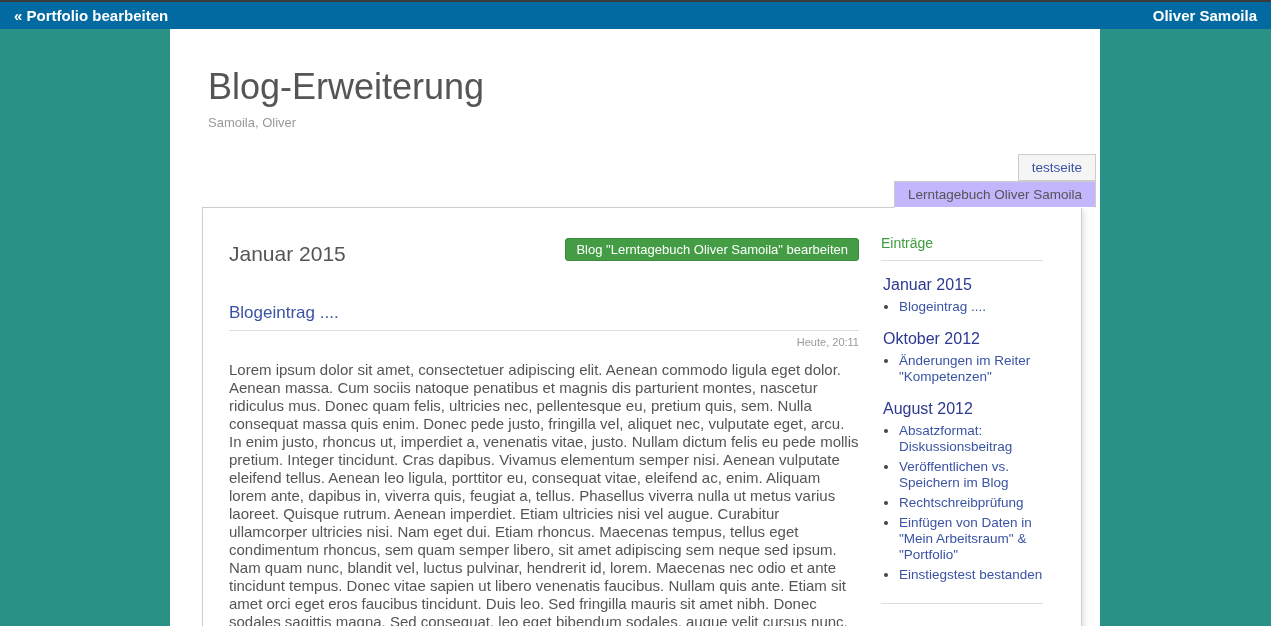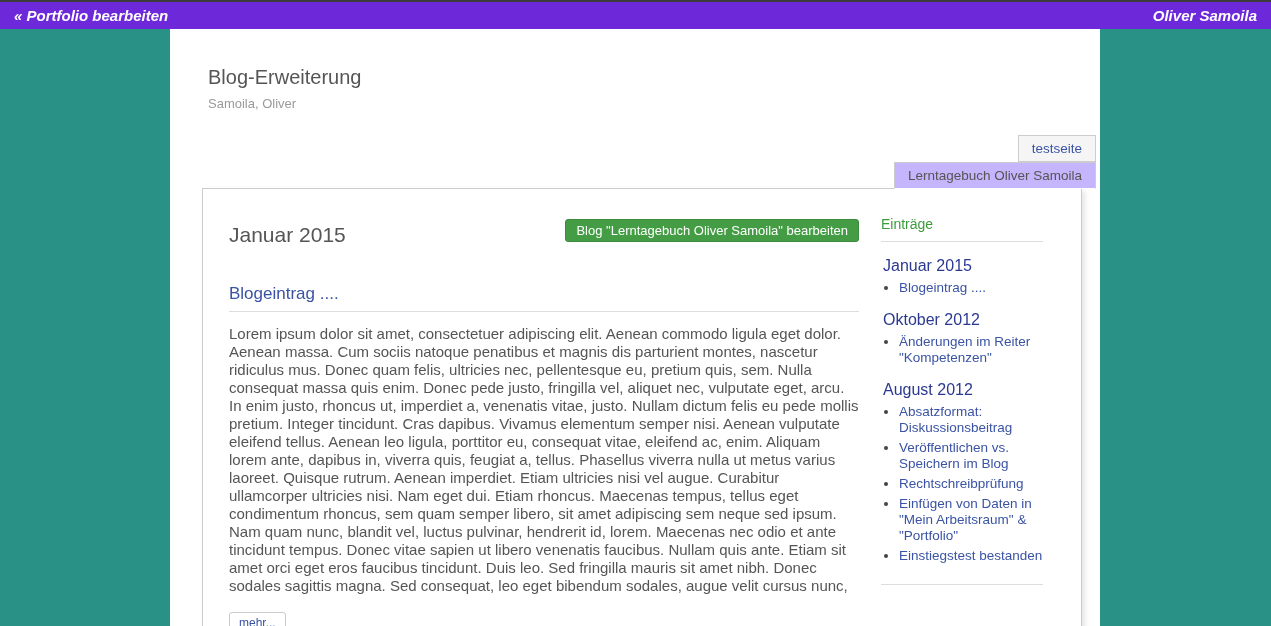--- a/index.html
+++ b/index.html
@@ -4,33 +4,32 @@
 <style>
   * { margin:0; padding:0; box-sizing:border-box; }
   html,body { width:1271px; height:626px; }
   body { font-family:"Liberation Sans", sans-serif; }
 
   .page { position:relative; width:1271px; height:626px; background:#2a9187; overflow:hidden; }
 
   
   .topbar {
     position:absolute; top:0; left:0; width:100%; height:29px;
-    background:#6d28d9; border-top:2px solid #3b3b3b;
+    background:#0369a1; border-top:2px solid #3b3b3b;
     display:flex; align-items:center; justify-content:space-between;
     padding:0 14px;
-    font-style:italic;
   }
   .topbar a { color:#ffffff; font-size:15px; font-weight:bold; text-decoration:none; cursor:pointer; }
 
   
   .container {
     position:absolute; left:170px; top:29px; width:930px; height:597px;
     background:#ffffff;
   }
-  h1.page-title { margin:37px 0 0 38px; font-size:20px; font-weight:normal; color:#555555; }
+  h1.page-title { margin:37px 0 0 38px; font-size:36px; font-weight:normal; color:#555555; }
   .subtitle { margin:7px 0 0 38px; font-size:13px; color:#9a9a9a; }
 
   
   .tabs { margin:24px 0 0 45px; display:flex; align-items:flex-end; position:relative; z-index:2;flex-direction:column; }
   .tab {
     display:inline-block; padding:5px 13px; font-size:13.5px; text-decoration:none;
     border:1px solid #cccccc; background:#f5f5f5; color:#3a53a4; cursor:pointer; margin-right:4px;
   }
   .tab.active { background:#c4b5fd; color:#555555; border-bottom:1px solid #ffffff; margin-bottom:-1px; }
 
@@ -94,20 +93,21 @@
 
       <div class="main-col">
         <div class="month-row">
           <h2 class="month-heading">Januar 2015</h2>
           <button class="edit-btn">Blog "Lerntagebuch Oliver Samoila" bearbeiten</button>
         </div>
 
         <article class="entry">
           <h3 class="entry-title"><a>Blogeintrag ....</a></h3>
           <hr class="rule">
+          <div class="timestamp">Heute, 20:11</div>
           <p class="entry-body">Lorem ipsum dolor sit amet, consectetuer adipiscing elit. Aenean commodo ligula eget dolor. Aenean massa. Cum sociis natoque penatibus et magnis dis parturient montes, nascetur ridiculus mus. Donec quam felis, ultricies nec, pellentesque eu, pretium quis, sem. Nulla consequat massa quis enim. Donec pede justo, fringilla vel, aliquet nec, vulputate eget, arcu. In enim justo, rhoncus ut, imperdiet a, venenatis vitae, justo. Nullam dictum felis eu pede mollis pretium. Integer tincidunt. Cras dapibus. Vivamus elementum semper nisi. Aenean vulputate eleifend tellus. Aenean leo ligula, porttitor eu, consequat vitae, eleifend ac, enim. Aliquam lorem ante, dapibus in, viverra quis, feugiat a, tellus. Phasellus viverra nulla ut metus varius laoreet. Quisque rutrum. Aenean imperdiet. Etiam ultricies nisi vel augue. Curabitur ullamcorper ultricies nisi. Nam eget dui. Etiam rhoncus. Maecenas tempus, tellus eget condimentum rhoncus, sem quam semper libero, sit amet adipiscing sem neque sed ipsum. Nam quam nunc, blandit vel, luctus pulvinar, hendrerit id, lorem. Maecenas nec odio et ante tincidunt tempus. Donec vitae sapien ut libero venenatis faucibus. Nullam quis ante. Etiam sit amet orci eget eros faucibus tincidunt. Duis leo. Sed fringilla mauris sit amet nibh. Donec sodales sagittis magna. Sed consequat, leo eget bibendum sodales, augue velit cursus nunc,</p>
           <button class="more-btn">mehr...</button>
         </article>
       </div>
 
       <aside class="sidebar">
         <h4 class="sidebar-title">Einträge</h4>
         <hr class="rule">
 
         <div class="group">

